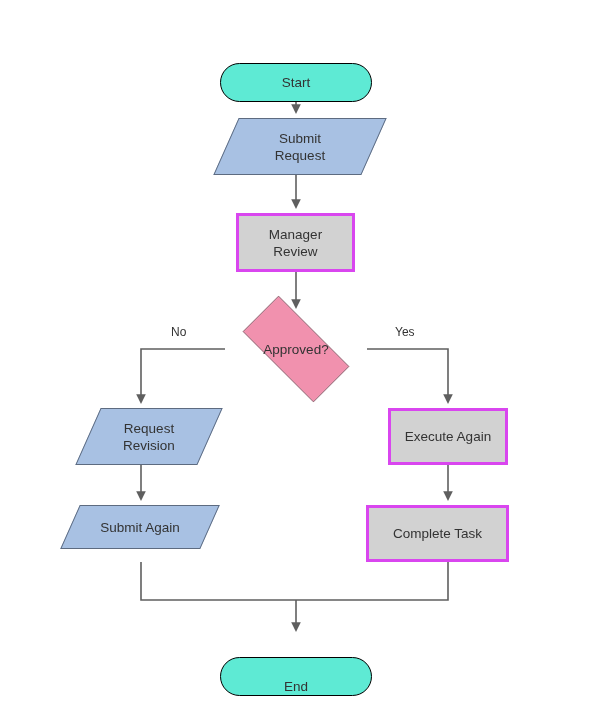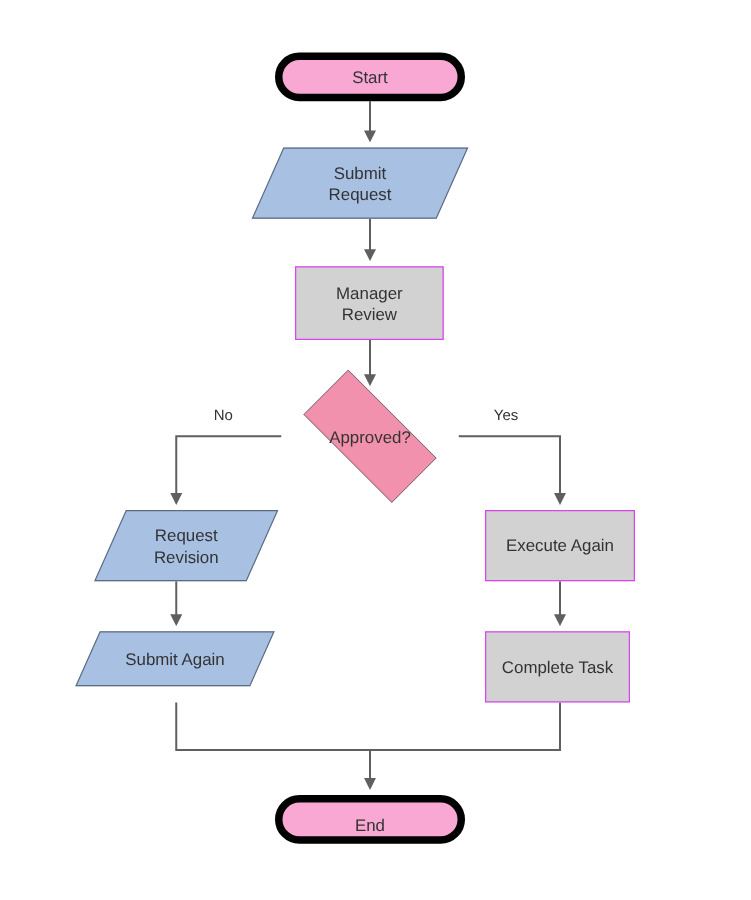--- a/index.html
+++ b/index.html
@@ -34,28 +34,29 @@
     justify-content: center;
     text-align: center;
     color: #333333;
     font-size: 13.5px;
     line-height: 17px;
     white-space: pre-line;
     z-index: 2;
   }
   
   .n-terminator {
-    background: #f9a8d4;
-    border: 6px solid #000000;
+    background: #5eead4;
+    border: 1px solid #000000;
     border-radius: 20px;
+    margin-top: 21px;
   }
   
   .n-process {
     background: #d2d2d2;
-    border: 1px solid #d946ef;
+    border: 3px solid #d946ef;
   }
   
   .n-io {
     border: none;
     background: transparent;
   }
   .n-io .io-shape {
     position: absolute;
     left: 0;
     top: 0;
@@ -128,21 +129,21 @@
 
     <path d="M 448 562 L 448 600 L 296 600" stroke="#5f5f5f" stroke-width="1.6" fill="none"></path>
 
     <path d="M 296 600 L 296 630" stroke="#5f5f5f" stroke-width="1.6" fill="none" marker-end="url(#arrow)"></path>
   </svg>
 
   <div class="node n-terminator" style="left:220px; top:42px; width:152px; height:39px;">
     <span class="node-label">Start</span>
   </div>
 
-  <div class="node n-io" style="left:214px; top:118px; width:148px; height:57px;">
+  <div class="node n-io" style="left:226px; top:118px; width:148px; height:57px;">
     <span class="io-shape"></span>
     <span class="node-label">Submit
 Request</span>
   </div>
 
   <div class="node n-process" style="left:236px; top:213px; width:119px; height:59px;">
     <span class="node-label">Manager
 Review</span>
   </div>
 
@@ -159,21 +160,21 @@
 
   <div class="node n-io" style="left:70px; top:505px; width:140px; height:44px;justify-content:center;">
     <span class="io-shape"></span>
     <span class="node-label">Submit Again</span>
   </div>
 
   <div class="node n-process" style="left:388px; top:408px; width:120px; height:57px;">
     <span class="node-label">Execute Again</span>
   </div>
 
-  <div class="node n-process" style="left:388px; top:505px; width:116px; height:57px;">
+  <div class="node n-process" style="left:366px; top:505px; width:143px; height:57px;">
     <span class="node-label">Complete Task</span>
   </div>
 
   <div class="node n-terminator" style="left:220px; top:636px; width:152px; height:39px;align-items:flex-end;">
     <span class="node-label">End</span>
   </div>
 
   <span class="edge-label" style="left:171px; top:325px;">No</span>
   <span class="edge-label" style="left:395px; top:325px;">Yes</span>
 

